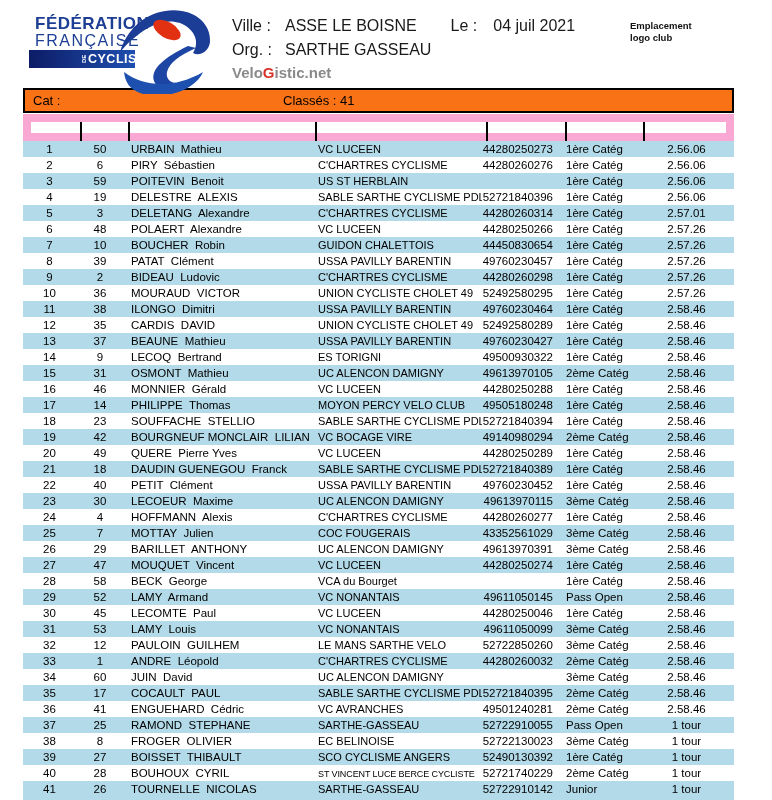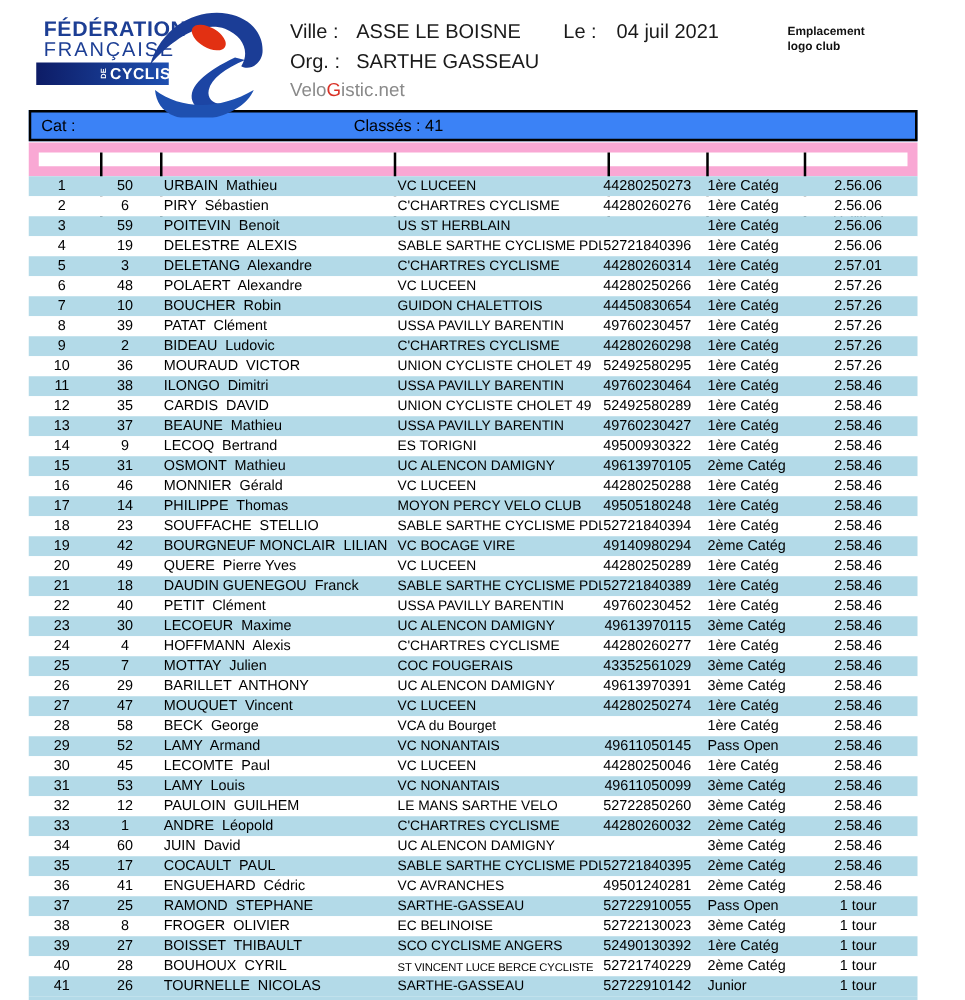--- a/index.html
+++ b/index.html
@@ -20,28 +20,28 @@
     align-items:center; z-index:1;padding-left:48px; }
   .logo-band .de { font-size:6px; font-weight:bold; transform:rotate(-90deg); width:8px; margin-left:3px; }
   .logo-band .cyc { font-size:12.5px; font-weight:bold; letter-spacing:.5px; }
   #emblem { position:absolute; left:92px; top:-2px; width:108px; height:90px; z-index:2; }
 
   #ville-block { left:232px; top:14px; font-size:16px; color:#1a1a1a; }
   .hline { height:24px; line-height:24px; white-space:pre; }
   .hlabel { display:inline-block; min-width:53px; }
   .le-label { margin-left:34px; margin-right:16px; }
 
-  #brand { left:232px; top:64px; font-size:15px; color:var(--gray,#8A8A8A); }
+  #brand { left:232px; top:64px; font-size:15px; color:var(--gray,#8A8A8A);font-weight:bold; }
   #brand .g { color:var(--red,#D93025); }
 
   #emplacement { left:630px; top:20px; width:100px; 
     font-size:9.5px; font-weight:bold; line-height:11.5px; color:#111; }
 
   
-  #summary-bar { left:23px; top:88px; width:711px; height:25px; border:2px solid #000; background:#3b82f6; }
+  #summary-bar { left:23px; top:88px; width:711px; height:25px; border:2px solid #000; background:#f97316; }
   #summary-bar span { position:absolute; top:2px; font-size:13px; line-height:18px; }
   .cat-label { left:8px; }
   .classes-label { left:258px; }
   .moyenne-label { left:555px;margin-top:19px; }
 
   
   #table-header { left:23px; top:114px; width:711px; height:27px; border:8px solid #f9a8d4;
     display:grid; grid-template-columns:51px 48px 187px 171px 79px 78px auto; background:#fff; }
   #table-header .hcell { border-right:2px solid #000; display:flex; align-items:center;
     justify-content:center; font-size:12.5px; }

